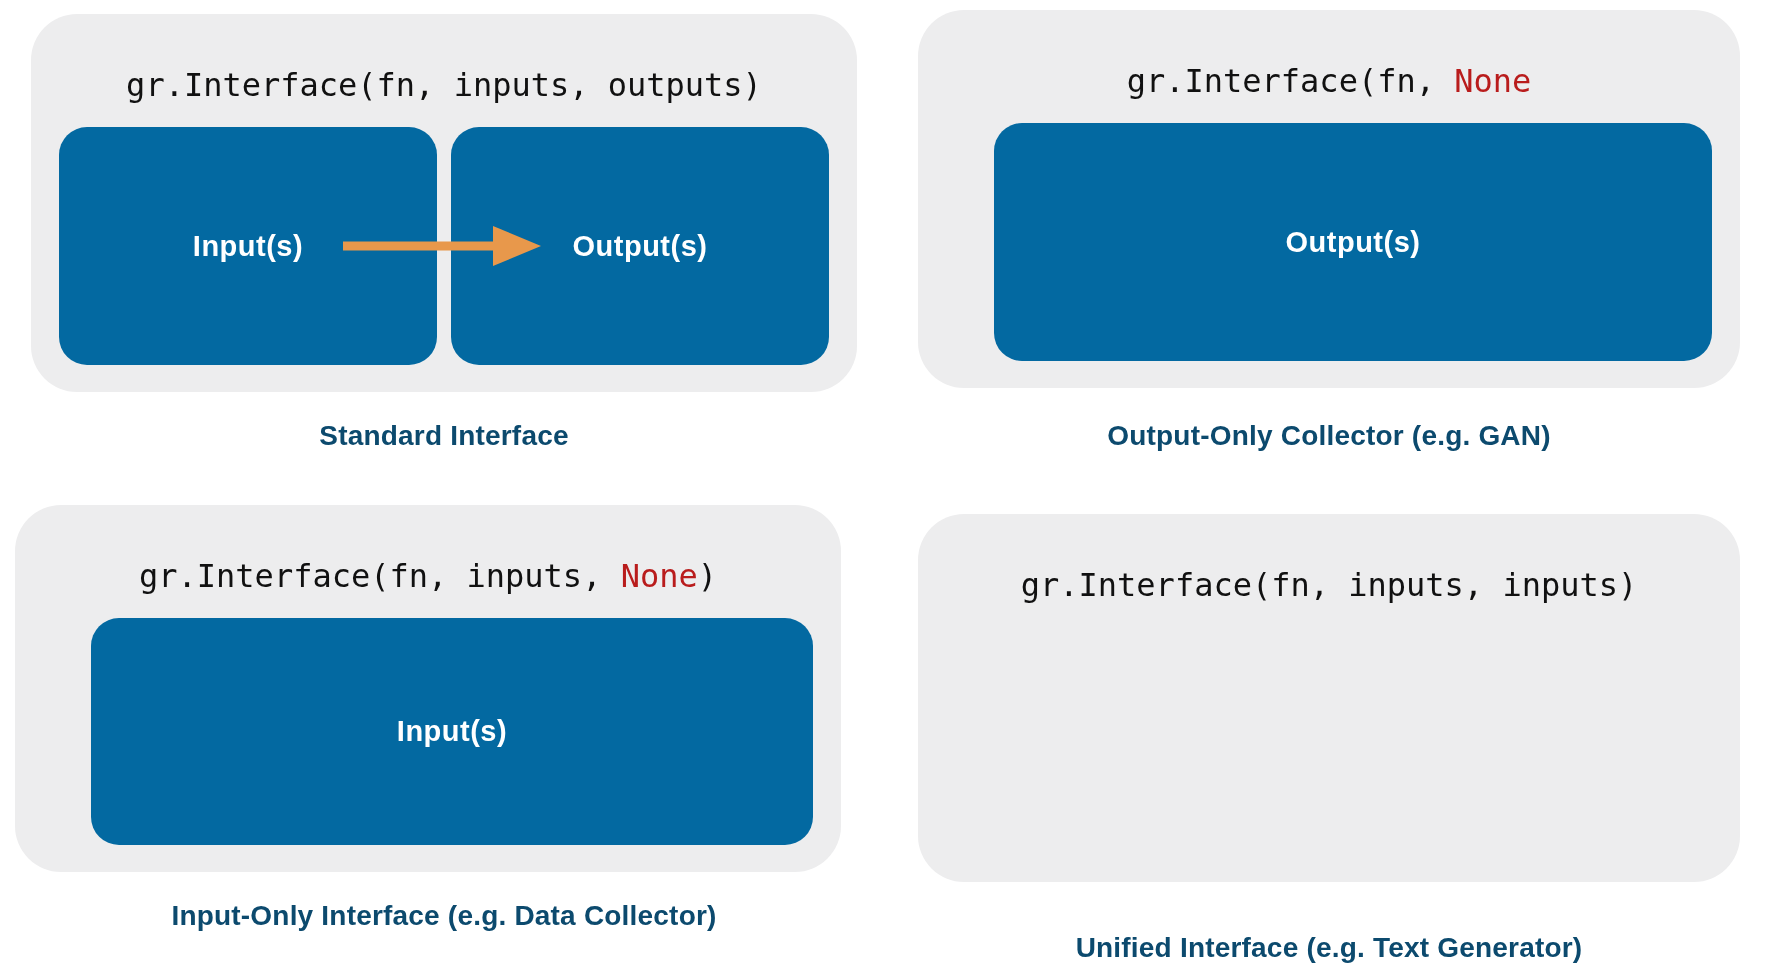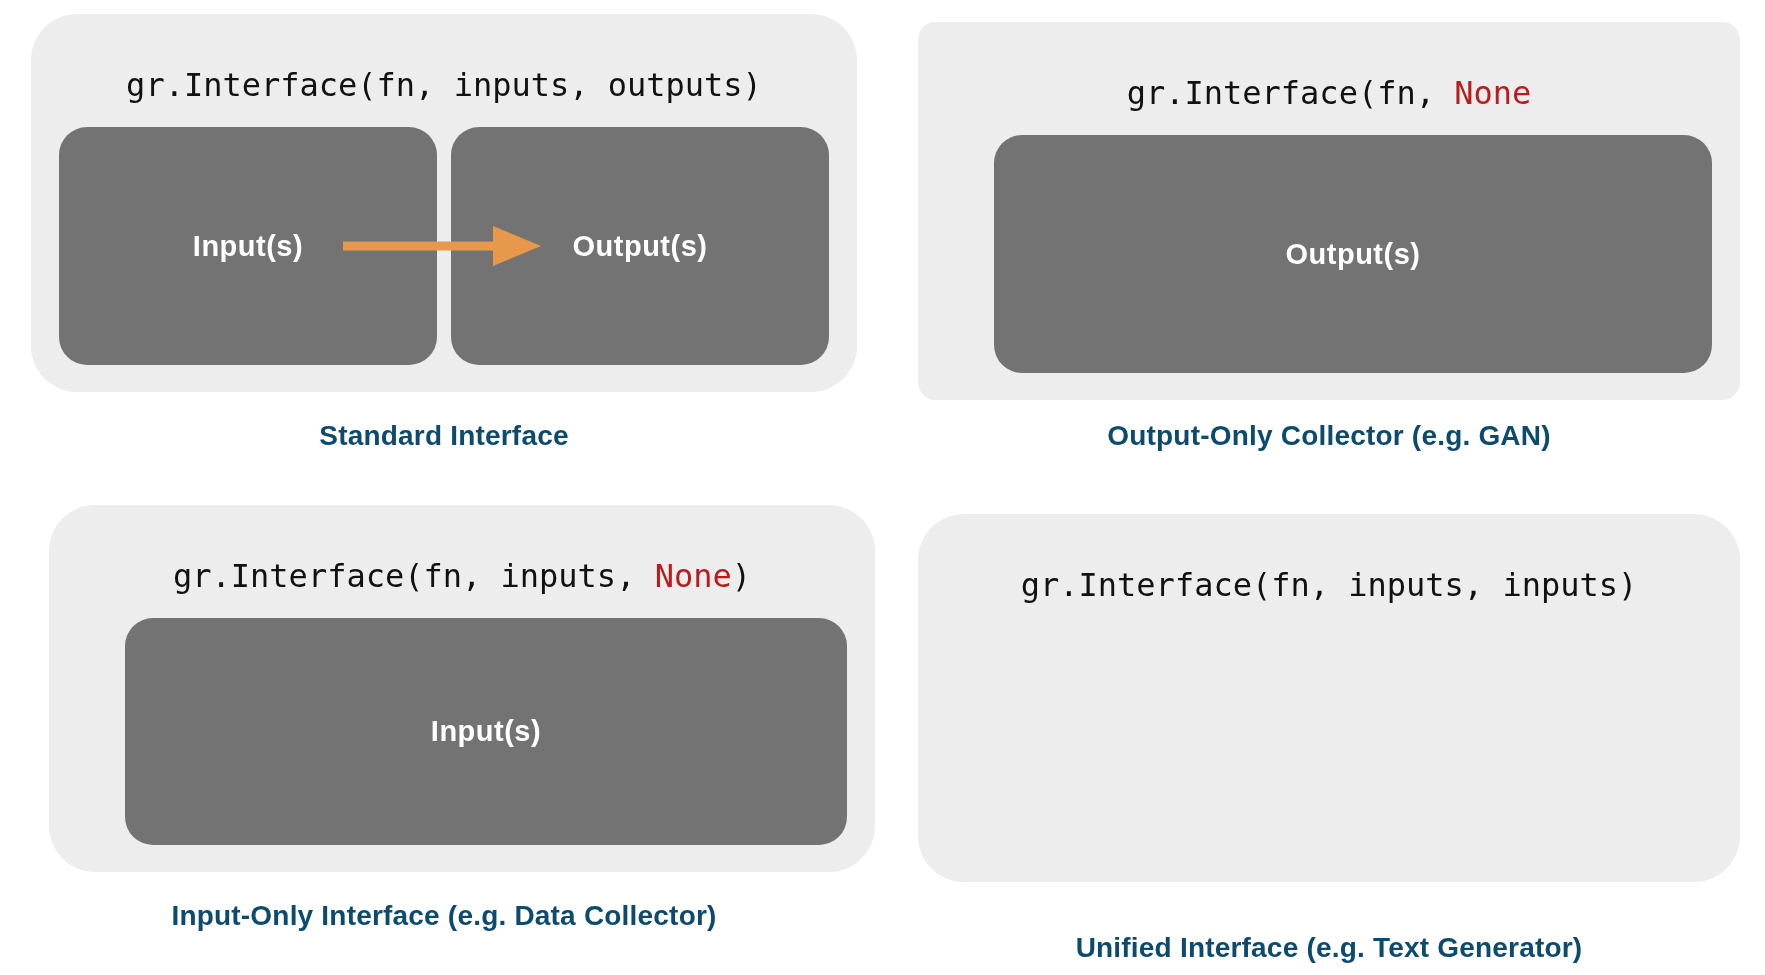--- a/index.html
+++ b/index.html
@@ -4,39 +4,39 @@
 <style>
   html,body{margin:0;padding:0;}
   body{
     width:1765px;height:975px;background:#ffffff;position:relative;overflow:hidden;
     font-family:"Liberation Sans", sans-serif;
   }
   .card{
     position:absolute;background:#EDEDEE;border-radius:46px;
   }
   #card-standard{left:31px;top:14px;width:826px;height:378px;}
-  #card-output-only{left:918px;top:22px;width:822px;height:378px;border-radius:18px;}
-  #card-input-only{left:49px;top:505px;width:826px;height:367px;}
+  #card-output-only{left:918px;top:10px;width:822px;height:378px;}
+  #card-input-only{left:15px;top:505px;width:826px;height:367px;}
   #card-unified{left:918px;top:514px;width:822px;height:368px;}
 
   .code-line{
     position:absolute;left:0;right:0;top:0;height:142px;
     display:flex;align-items:center;justify-content:center;
     font-family:"DejaVu Sans Mono", monospace;
     font-size:32px;color:#111111;white-space:pre;
   }
   .code-accent{color:#b91c1c;}
 
   .box-row{
     position:absolute;left:28px;right:28px;top:113px;bottom:27px;
     display:flex;gap:14px;
   }
   .box-row.single{left:76px;right:28px;}
   .box{
-    background:#737373;border-radius:28px;flex:1;
+    background:#0369a1;border-radius:28px;flex:1;
     display:flex;align-items:center;justify-content:center;
     color:#ffffff;font-weight:bold;font-size:29px;
     letter-spacing:0.5px;
   }
   .box-label{display:flex;align-items:center;gap:13px;}
 
   .arrow-wrap{
     position:absolute;left:312px;top:210px;width:200px;height:44px;
   }
   .cycle{width:36px;height:36px;display:block;}

